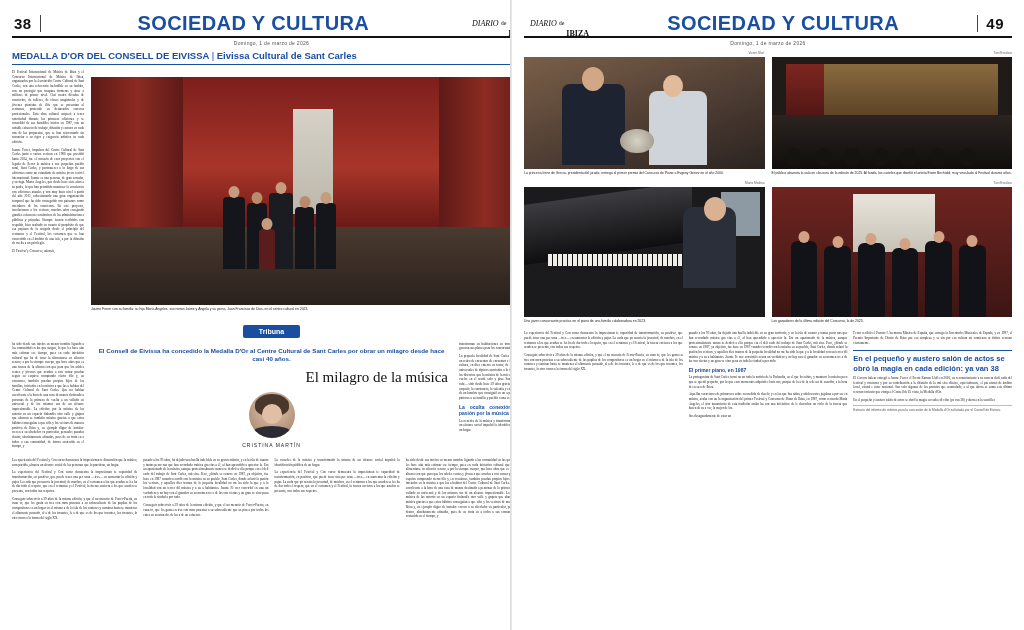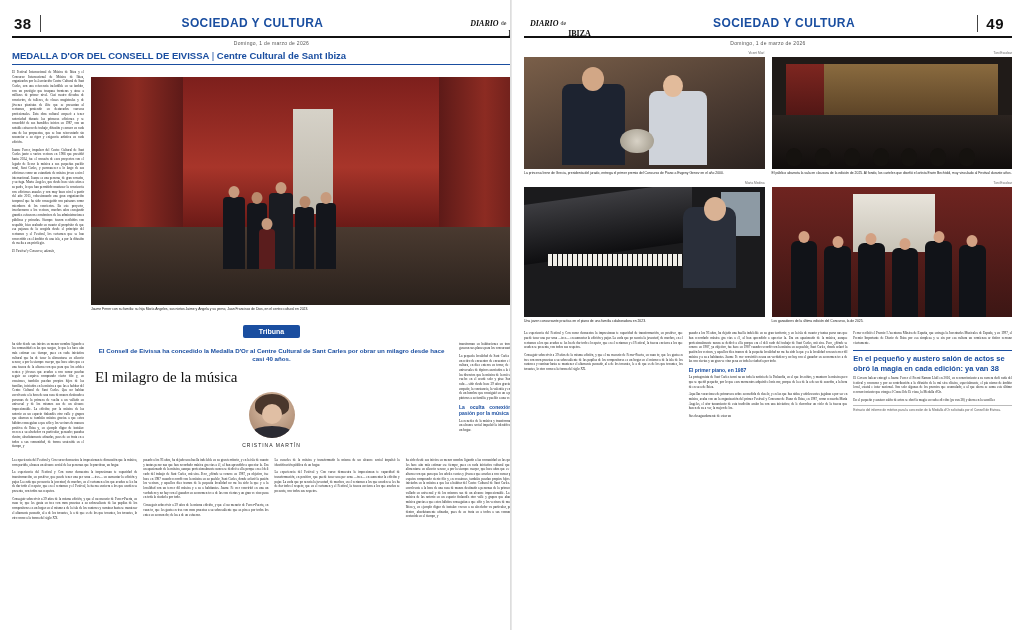--- a/index.html
+++ b/index.html
@@ -9,23 +9,23 @@
   .sheet.left{left:0;width:556px;padding:10px 25px 8px 12px;}
   .sheet.right{left:512px;width:512px;padding:10px 12px 8px 12px;}
   .gutter{position:absolute;left:510px;top:0;width:4px;height:630px;background:linear-gradient(to right,#d8d8d8,#ececec,#d0d0d0);}
 
   
   .masthead{display:flex;align-items:center;height:26px;border-bottom:2px solid #111;}
   .masthead.right-head{flex-direction:row;}
   .folio{font-family:"Liberation Sans",sans-serif;font-size:15px;font-weight:bold;color:#111;padding:0 8px 0 2px;letter-spacing:.5px;}
   .folio.sep-right{border-right:1px solid #444;}
   .folio.sep-left{border-left:1px solid #444;padding-left:8px;}
-  .section-title{flex:1;text-align:center;font-family:"Liberation Sans",sans-serif;font-weight:bold;font-size:12px;color:#1a4ea0;letter-spacing:.4px;}
+  .section-title{flex:1;text-align:center;font-family:"Liberation Sans",sans-serif;font-weight:bold;font-size:20px;color:#1a4ea0;letter-spacing:.4px;}
   .logo{font-family:"Liberation Serif",serif;font-size:8px;color:#111;white-space:nowrap;padding-left:6px;display:flex;align-items:center;gap:2px;}
-  .logo .dr{font-weight:bold;font-style:italic;}
+  .logo .dr{font-weight:normal;font-style:italic;}
   .logo .de{font-size:6px;}
   .logo .ib{font-weight:bold;margin-top:21px;}
   .dateline{text-align:center;font-size:5px;color:#555;letter-spacing:.3px;padding:2px 0 4px 0;font-family:"Liberation Sans",sans-serif;}
 
   
   .kicker{font-family:"Liberation Sans",sans-serif;font-size:9.5px;font-weight:bold;color:#1a4ea0;border-bottom:1px solid #1a4ea0;padding-bottom:3px;margin-bottom:5px;}
   .kicker .sep{color:#1a4ea0;font-weight:normal;}
 
   .left-cols{display:flex;gap:7px;}
   .col-narrow{width:72px;}
@@ -54,21 +54,21 @@
   .f2{left:24px;width:20px;height:66px;}
   .f3{left:46px;width:24px;height:76px;background:#1a1c22;}
   .f4{left:72px;width:19px;height:62px;}
   .f5{left:93px;width:20px;height:66px;}
   .f6{left:36px;width:16px;height:40px;background:#5a1d1d;}
 
   
   .tribuna-badge{display:inline-block;background:#1a4ea0;color:#fff;font-family:"Liberation Sans",sans-serif;font-size:7px;font-weight:bold;padding:3px 16px;border-radius:2px;}
   .tribuna-wrap{text-align:center;margin-top:4px;}
   .standfirst{font-family:"Liberation Sans",sans-serif;font-size:6.2px;font-weight:bold;color:#1a4ea0;line-height:1.35;text-align:center;margin:5px 2px 6px 2px;}
-  .headline{font-size:15px;line-height:1.12;text-align:left;color:#111;margin:2px 4px 6px 4px;font-family:"Liberation Serif",serif;}
+  .headline{font-size:15px;line-height:1.12;text-align:right;color:#111;margin:2px 4px 6px 4px;font-family:"Liberation Serif",serif;}
   .author-photo{width:46px;height:46px;border-radius:50%;background:radial-gradient(circle at 50% 35%,#e4c7ae,#9d7b63);margin:0 auto;position:relative;overflow:hidden;}
   .author-photo .hair{position:absolute;left:6px;right:6px;top:2px;height:22px;background:#4a372c;border-radius:50% 50% 40% 40%;}
   .author-photo .face{position:absolute;left:13px;right:13px;top:12px;height:20px;background:#e0bfa4;border-radius:50%;}
   .author-photo .body{position:absolute;left:4px;right:4px;bottom:0;height:12px;background:#2b2b33;border-radius:50% 50% 0 0;}
   .byline{text-align:center;font-family:"Liberation Sans",sans-serif;font-size:5px;letter-spacing:1px;color:#222;margin:4px 0 6px 0;}
   .subhead{font-family:"Liberation Sans",sans-serif;font-size:5px;font-weight:bold;color:#1a4ea0;line-height:1.3;margin:3px 0 2px 0;}
 
   .three-col{display:flex;gap:6px;margin-top:4px;}
   .three-col > div{flex:1;}
 
@@ -120,21 +120,21 @@
         <span class="dr">DIARIO</span>
         <span class="de">de</span>
         <span class="ib">IBIZA</span>
       </div>
     </div>
     <div class="dateline">Domingo, 1 de marzo de 2026</div>
 
     <div class="kicker">
       <span>MEDALLA D'OR DEL CONSELL DE EIVISSA</span>
       <span class="sep">|</span>
-      <span>Centre Cultural de Sant Ibiza</span>
+      <span>Eivissa Cultural de Sant Carles</span>
     </div>
 
     <div class="left-cols">
       <div class="col-narrow">
         <div class="body-text">
           <p>El Festival Internacional de Música de Ibiza y el Concurso Internacional de Música de Ibiza, organizados por la Asociación Centre Cultural de Sant Carles, son una referencia ineludible en su ámbito, con un prestigio que traspasa fronteras y atrae a millares de primer nivel. Casi cuatro décadas de conciertos, de talleres, de clases magistrales y de jóvenes pianistas de élite que se presentan al certamen, poniendo en destacados carreras profesionales. Esta obra cultural empezó a tener notoriedad durante las primeras ediciones y se consolidó de sus humildes inicios en 1987, con un notable esfuerzo de trabajo, difusión y esmero en cada una de las propuestas, que se han reinventado sin renunciar a su rigor y exigencia artística en cada edición.</p>
           <p>Jaume Ferrer, impulsor del Centre Cultural de Sant Carles junto a varios vecinos en 1986 que presidió hasta 2024, fue el corazón de esos proyectos con el legado de llevar la música a sus pequeñas pueblo rural, Sant Carles, y permanecer a lo largo de sus ediciones como un estandarte de música joven a nivel internacional. Jaume es una persona, de gran corazón, y su fuga. Marta Ángeles, que desde hace siete años a su padre, lo que han permitido mantener la conciencia con ediciones anuales y con muy buen nivel a partir del año 2015, cohesionando una gran organización temporal que ha sido conseguido con paisanos como miembros de los conciertos. En este proyecto, involucraron a los vecinos, muchos años encajando grandes esfuerzos económicos de las administraciones públicas y privadas. Siempre fueron recibidos con respaldo, bien acabado en cuanto al propósito de que esa pujanza de la acogida desde el principio del certamen y el Festival, los certamen que se han convertido en el ámbito de una isla, a por la difusión de vuelta a un privilegio.</p>
           <p class="ital">El Festival y Concurso, además,</p>
         </div>
       </div>

